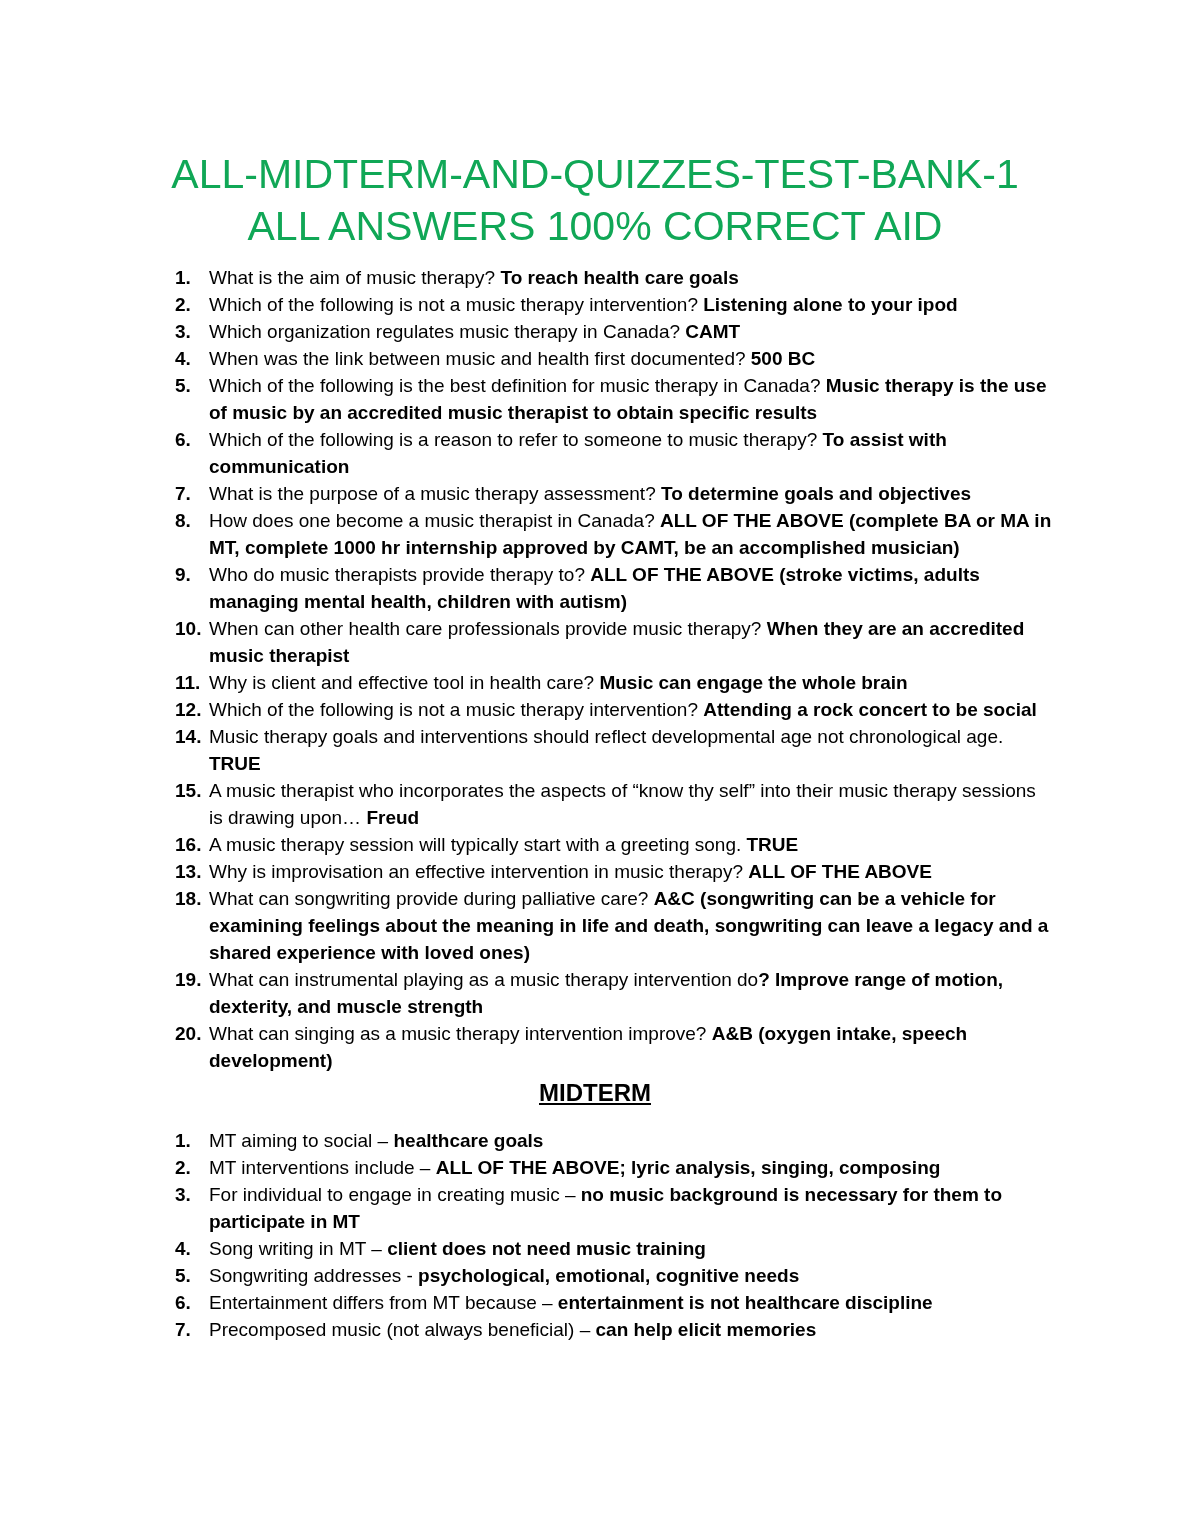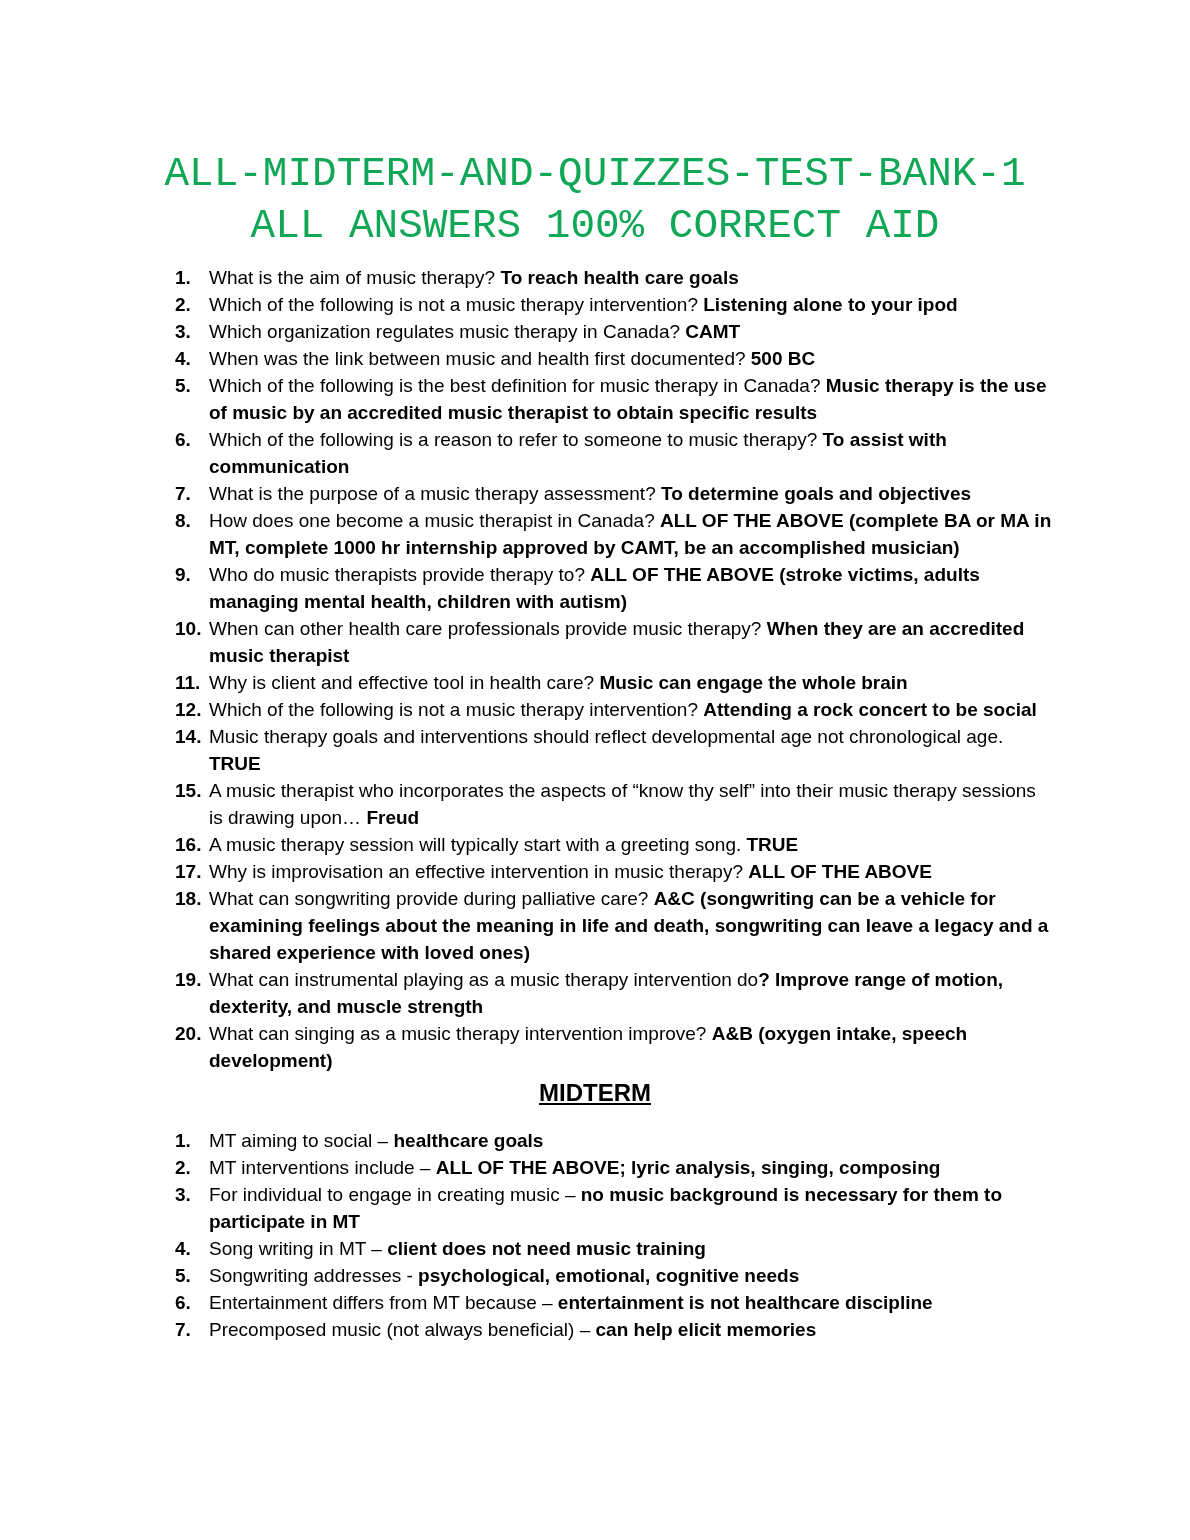--- a/index.html
+++ b/index.html
@@ -18,21 +18,20 @@
     font-family: "Liberation Sans", "DejaVu Sans", sans-serif;
     color: #000000;
   }
   .doc-title {
     margin: 0;
     font-size: 41px;
     line-height: 52px;
     font-weight: 400;
     text-align: center;
     color: var(--accent-green, #10a756);
-    font-family: Liberation Mono, monospace;
   }
   .title-line { display: block; }
 
   .qa-list {
     list-style: none;
     margin: 12px 136px 0 175px;
     padding: 0;
     font-size: 19px;
     line-height: 27px;
   }
@@ -140,21 +139,21 @@
     <span class="num">15.</span>
     <span class="body-text"><span class="q">A music therapist who incorporates the aspects of “know thy self” into their music therapy sessions is drawing upon… </span><span class="a">Freud</span></span>
   </li>
 
   <li class="qa-item">
     <span class="num">16.</span>
     <span class="body-text"><span class="q">A music therapy session will typically start with a greeting song. </span><span class="a">TRUE</span></span>
   </li>
 
   <li class="qa-item">
-    <span class="num">17.</span>
+    <span class="num">13.</span>
     <span class="body-text"><span class="q">Why is improvisation an effective intervention in music therapy? </span><span class="a">ALL OF THE ABOVE</span></span>
   </li>
 
   <li class="qa-item">
     <span class="num">18.</span>
     <span class="body-text"><span class="q">What can songwriting provide during palliative care? </span><span class="a">A&amp;C (songwriting can be a vehicle for examining feelings about the meaning in life and death, songwriting can leave a legacy and a shared experience with loved ones)</span></span>
   </li>
 
   <li class="qa-item">
     <span class="num">19.</span>

